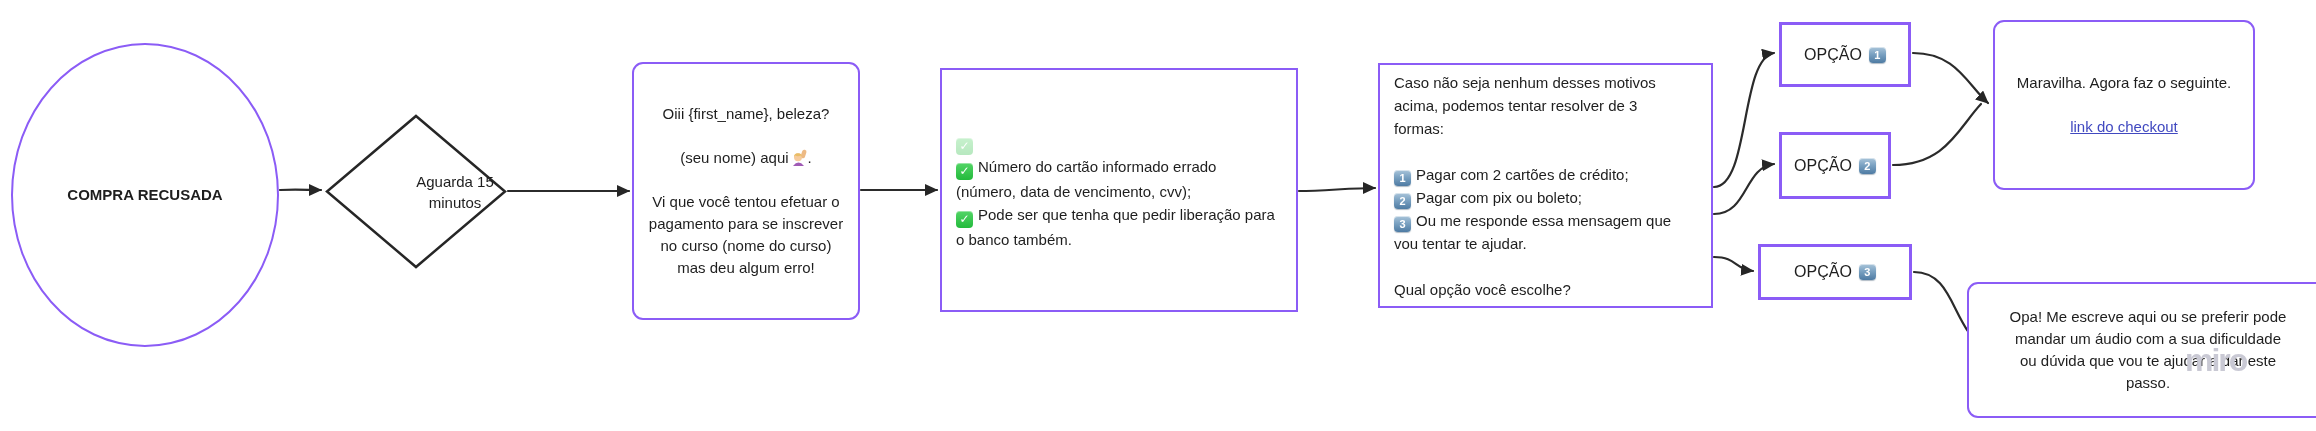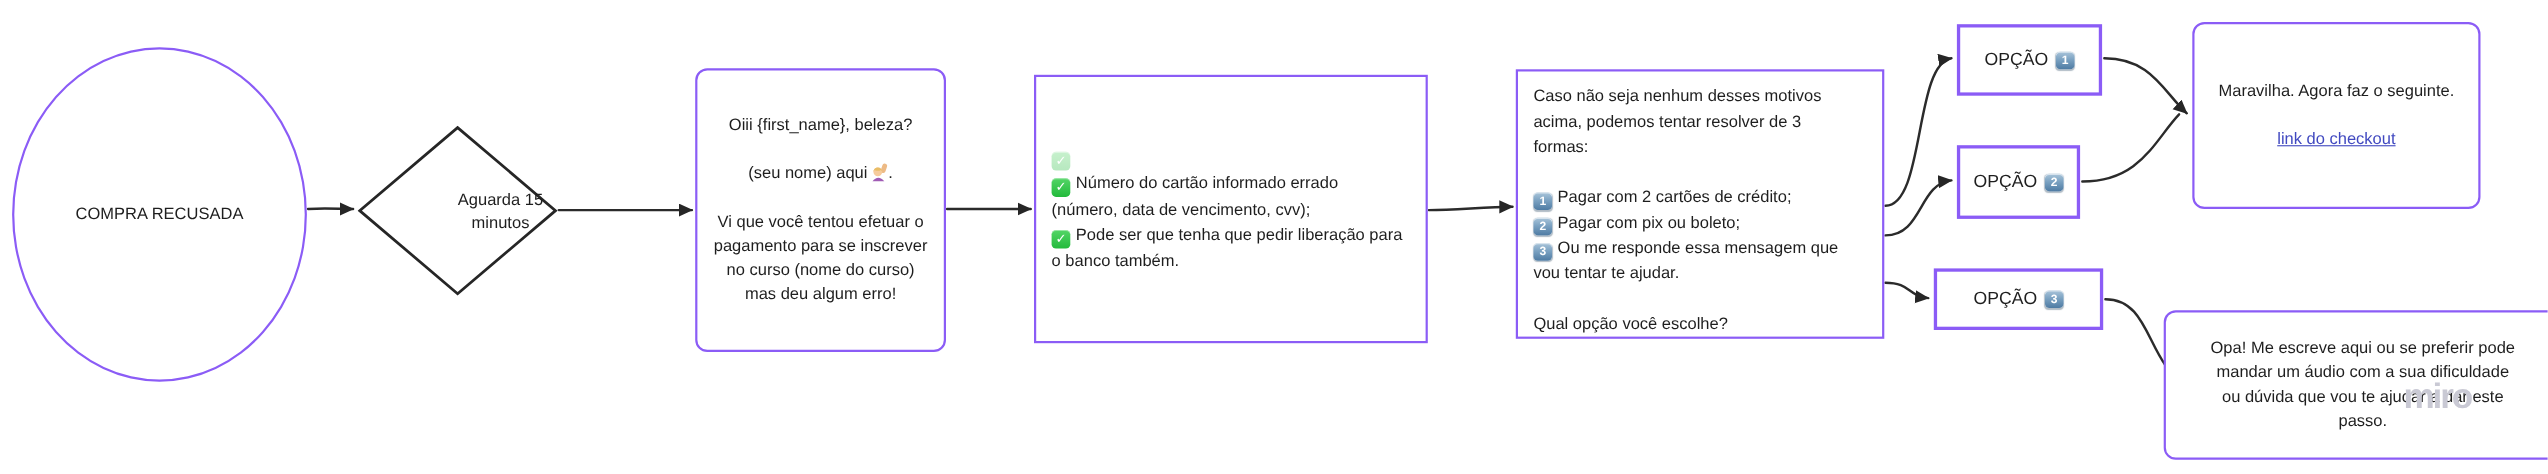--- a/index.html
+++ b/index.html
@@ -8,21 +8,21 @@
     font-family:"Liberation Sans","DejaVu Sans",sans-serif;
     color:#1e1e1e;font-size:15px;overflow:hidden;
   }
   #connectors{position:absolute;left:0;top:0;z-index:1;}
   .node{
     position:absolute;background:#fff;border:2px solid #8b5cf6;
     box-sizing:border-box;display:flex;flex-direction:column;
     align-items:center;justify-content:center;z-index:2;line-height:22px;
   }
   .ellipse{border-radius:50%;}
-  .bold{font-weight:normal;}
+  .bold{font-weight:bold;}
   .pre{white-space:pre-line;}
   .center{text-align:center;border-radius:11px;}
   .leftalign{align-items:stretch;text-align:left;}
   .gap-below{margin-bottom:22px;}
   .tight{line-height:23px;}
   .diamond-wrap{position:absolute;z-index:2;}
   .diamond-wrap svg{display:block;}
   .diamond-label{
     position:absolute;inset:0;display:flex;align-items:center;justify-content:flex-end;
     text-align:center;line-height:21px;
@@ -105,21 +105,21 @@
 </div>
 
 <div class="node leftalign tight" style="left:940px;top:68px;width:358px;height:244px;padding:0 14px;">
   <div><span class="check ghost">✓</span></div>
   <div><span class="check">✓</span><span class="pre">Número do cartão informado errado
 (número, data de vencimento, cvv);</span></div>
   <div><span class="check">✓</span><span class="pre">Pode ser que tenha que pedir liberação para
 o banco também.</span></div>
 </div>
 
-<div class="node leftalign tight" style="left:1378px;top:63px;width:335px;height:245px;padding:0 14px;justify-content:flex-end;">
+<div class="node leftalign tight" style="left:1378px;top:63px;width:335px;height:245px;padding:0 14px;">
   <div class="pre" style="margin-bottom:23px;">Caso não seja nenhum desses motivos
 acima, podemos tentar resolver de 3
 formas:</div>
   <div><span class="keycap">1</span><span class="pre">Pagar com 2 cartões de crédito;</span></div>
   <div><span class="keycap">2</span><span class="pre">Pagar com pix ou boleto;</span></div>
   <div><span class="keycap">3</span><span class="pre">Ou me responde essa mensagem que
 vou tentar te ajudar.</span></div>
   <div style="margin-top:23px;">Qual opção você escolhe?</div>
 </div>
 

